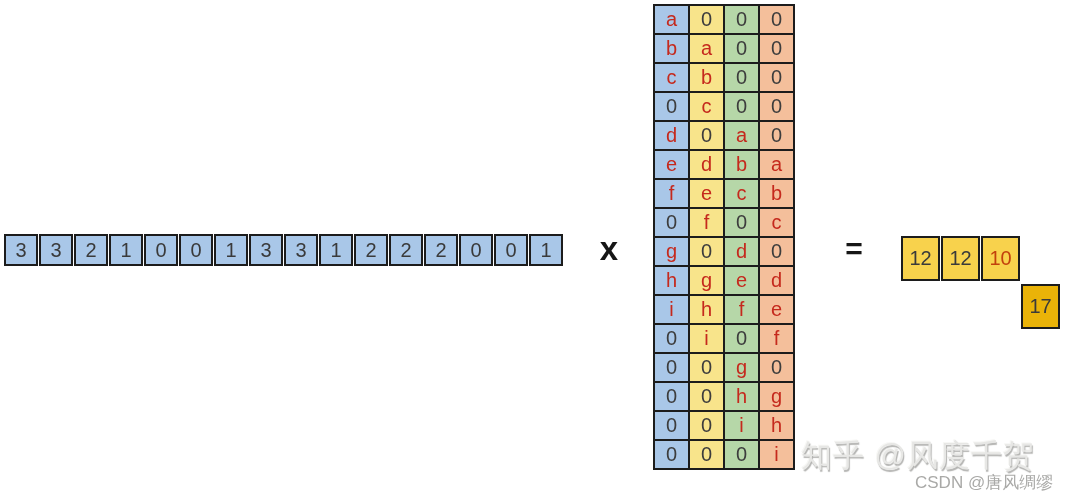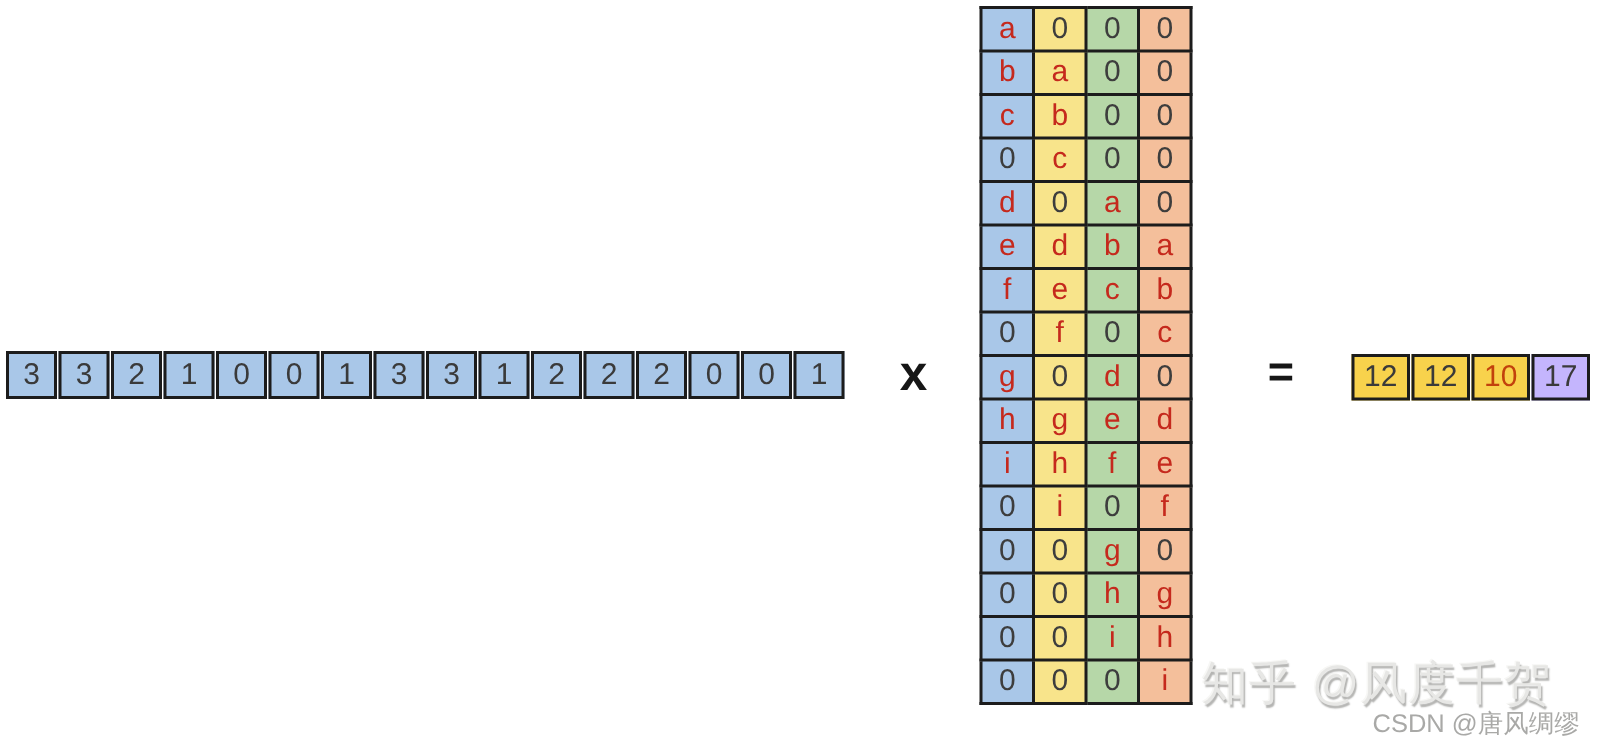--- a/index.html
+++ b/index.html
@@ -23,21 +23,21 @@
   .cell {
     box-sizing:border-box;
     border:2px solid #1c1c1c;
     display:flex;
     align-items:center;
     justify-content:center;
     font-size:20px;
     color:#3a3a3a;
   }
   .rv-cell { width:34px; height:32px; }
-  .res-cell { width:39px; height:31px; }
+  .res-cell { width:39px; height:45px; }
 
   #row-vector { left:4px; top:234px; }
   #result-vector { left:901px; top:236px; }
 
   
   .op {
     position:absolute;
     display:flex;
     align-items:center;
     justify-content:center;
@@ -207,20 +207,20 @@
         </tr>
       </tbody>
   </table>
 
   <div id="op-eq" class="op">=</div>
 
   <div id="result-vector" class="strip">
       <div class="cell res-cell" style="background: rgb(248, 210, 76); color: rgb(58, 58, 58);">12</div>
       <div class="cell res-cell" style="background: rgb(248, 210, 76); color: rgb(58, 58, 58);">12</div>
       <div class="cell res-cell" style="background: rgb(248, 210, 76); color: #c2410c;">10</div>
-      <div class="cell res-cell" style="background: #c4b5fd; color: rgb(58, 58, 58);">17</div>
+      <div class="cell res-cell" style="background: #eab308; color: rgb(58, 58, 58); margin-top: 48px;">17</div>
     </div>
 
   <div id="wm-csdn" class="wm">CSDN @唐风绸缪</div>
 
   <div id="wm-zhihu" class="wm">知乎 @风度千贺</div>
 
 </div>
 
 </body></html>

